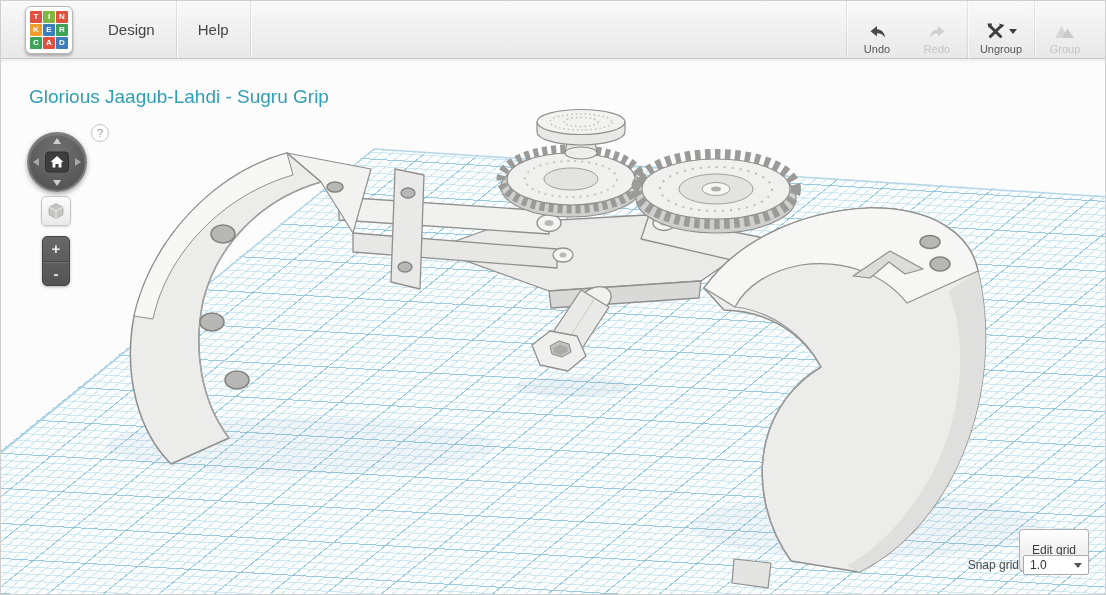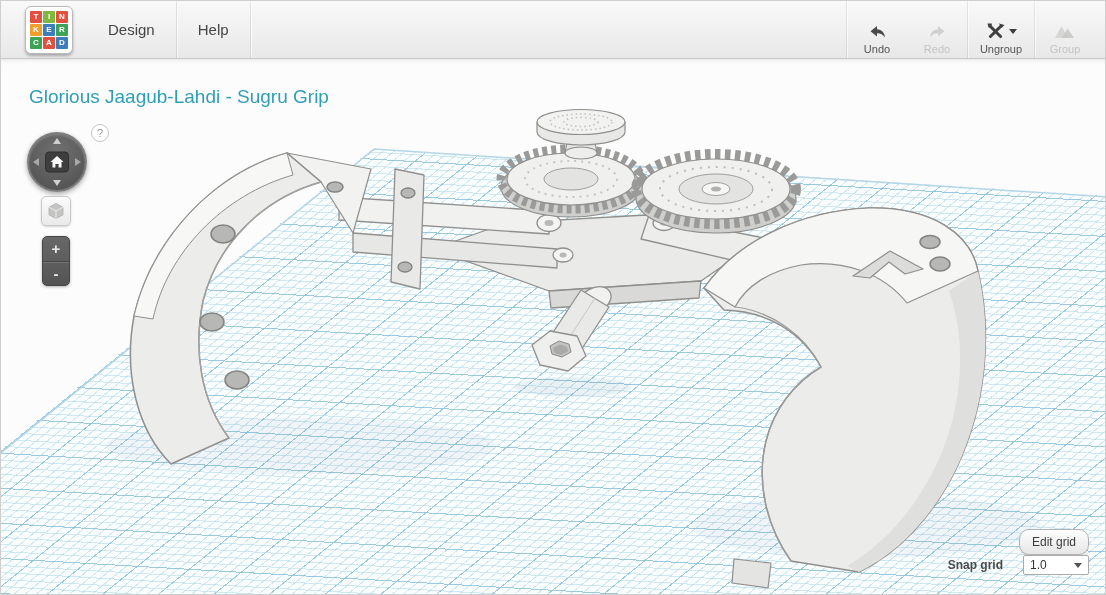--- a/index.html
+++ b/index.html
@@ -61,25 +61,25 @@
   .cubebtn{position:absolute;left:40px;top:138px;width:28px;height:28px;border-radius:5px;z-index:5;
            background:linear-gradient(#fcfcfc,#eaeaea);border:1px solid #c7c7c7;
            box-shadow:0 1px 2px rgba(0,0,0,0.15);display:flex;align-items:center;justify-content:center;cursor:pointer;}
   .zoom{position:absolute;left:41px;top:178px;width:26px;height:48px;border-radius:5px;z-index:5;
         background:linear-gradient(#686868,#545454);border:1px solid #454545;
         box-shadow:0 1px 3px rgba(0,0,0,0.3);display:flex;flex-direction:column;}
   .zoom div{flex:1;color:#ececec;font-size:15px;font-weight:bold;display:flex;align-items:center;
             justify-content:center;cursor:pointer;}
   .zoom .zin{border-bottom:1px solid #484848;box-shadow:0 1px 0 rgba(255,255,255,0.12);}
 
-  .editgrid{position:absolute;right:16px;top:471px;height:20px;line-height:20px;padding:2px 12px;z-index:5;
+  .editgrid{position:absolute;right:16px;top:471px;height:20px;line-height:20px;padding:10px 12px;z-index:5;
             font-size:12px;color:#3d3d3d;background:linear-gradient(#fefefe,#e6e6e6);
-            border:1px solid #b2b2b2;border-radius:10px;box-shadow:0 1px 1px rgba(0,0,0,0.12);cursor:pointer;}
+            border:1px solid #b2b2b2;border-radius:3px;box-shadow:0 1px 1px rgba(0,0,0,0.12);cursor:pointer;}
   .snaprow{position:absolute;right:16px;top:497px;display:flex;align-items:center;z-index:5;}
-  .snaprow .snlabel{font-size:12px;color:#4a4a4a;margin-right:20px;font-weight:bold;}
+  .snaprow .snlabel{font-size:12px;color:#4a4a4a;margin-right:4px;}
   .snapselect{width:66px;height:20px;background:#fff;border:1px solid #ababab;border-radius:2px;
               font-size:12px;color:#333;display:flex;align-items:center;justify-content:space-between;
               padding:0 6px;box-sizing:border-box;cursor:pointer;}
   .snapselect .caret{width:0;height:0;border-left:4px solid transparent;border-right:4px solid transparent;
                      border-top:5px solid #555;}
 </style>
 </head>
 <body>
 
 <div class="app">

